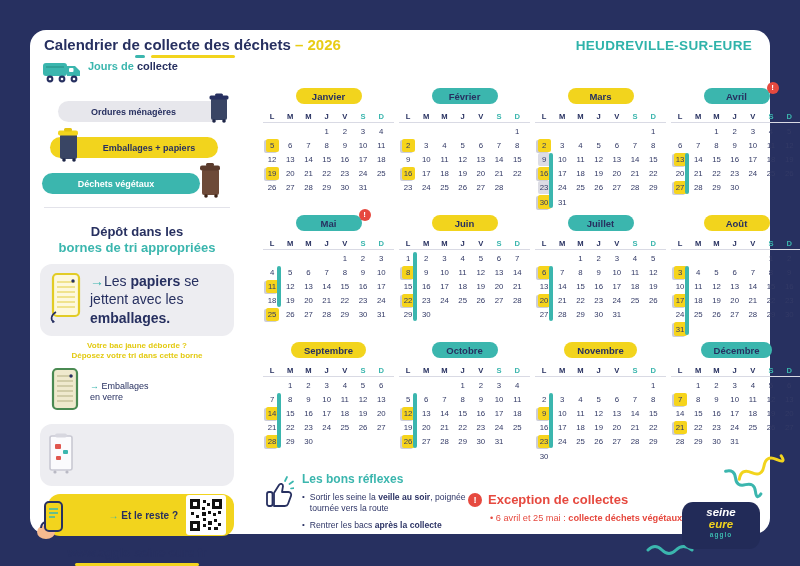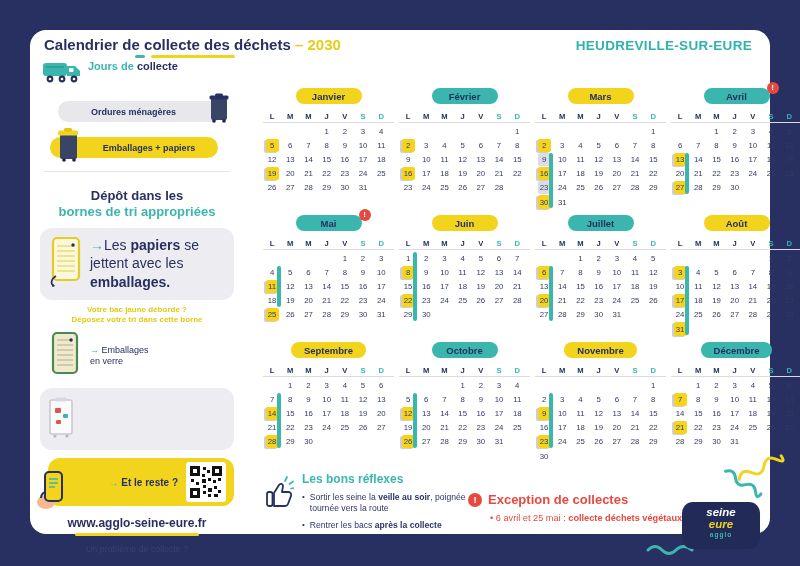--- a/index.html
+++ b/index.html
@@ -37,21 +37,21 @@
   .papers-box{display:flex;gap:6px;align-items:center;min-height:52px}
   .papers-text{font-size:14px;color:var(--navy);line-height:1.3}
   b{font-weight:bold}
   .arrow{color:var(--teal);font-weight:bold}
   .overflow{margin-top:5px;text-align:center;font-size:8px;font-weight:bold;color:#e3ca12;line-height:1.3}
   .glassrow{display:flex;align-items:center;gap:8px;margin:6px 2px 0 10px}
   .glass-text{font-size:9px;color:var(--navy);line-height:1.3}
   .textile-box{display:flex;align-items:center;gap:6px;min-height:40px}
   .textile-text{font-size:8.6px;color:var(--navy);line-height:1.3;flex:1;padding-left:4px}
   .restbox{position:relative;background:var(--yellow);border-radius:12px;margin:8px 2px 0 10px;
-           height:48px;display:flex;align-items:center;justify-content:flex-end;gap:8px;padding:0 8px}
+           height:42px;display:flex;align-items:center;justify-content:flex-end;gap:8px;padding:0 8px}
   .rest-label{font-size:10px;font-weight:bold;color:var(--navy)}
   .rest-label .arrow{color:var(--teal)}
   .phone-ic{position:absolute;left:-12px;bottom:-8px}
   .qrwrap{background:#fff;border-radius:3px;padding:2px;line-height:0}
   .website{margin-top:10px;text-align:center;font-size:12px;font-weight:bold;color:var(--navy)}
   .web-underline{width:124px;height:2.5px;background:var(--yellow);border-radius:2px;margin:3px auto 0 auto}
   .problem{margin-top:7px;text-align:center;font-size:8.8px;color:#3a4170;line-height:1.4}
   
   .months-grid{position:absolute;left:233px;top:58px;display:grid;
                grid-template-columns:repeat(4,131px);column-gap:5px;grid-auto-rows:127px;align-items:start}
@@ -95,21 +95,21 @@
   .logo .l2{font-size:11.5px;font-weight:bold;color:var(--yellow);font-style:italic}
   .logo .l3{font-size:6.5px;color:var(--teal);font-weight:bold;letter-spacing:1px;margin-top:2px}
   .wave{position:absolute}
 </style>
 </head>
 <body>
 
 <div class="card">
 
   <div class="hdr-title">
-    <span>Calendrier de collecte des déchets </span><span class="yr">– 2030</span>
+    <span>Calendrier de collecte des déchets </span><span class="yr">– 2026</span>
   </div>
   <div class="hdr-underline">
       <span class="t"></span>
       <span class="y"></span>
     </div>
   <div class="commune">HEUDREVILLE-SUR-EURE</div>
 
   <aside class="side">
     <div class="legend-head">
       <span>
@@ -152,20 +152,34 @@
         <svg width="24" height="36" viewBox="0 0 24 36">
           <rect x="4" y="8" width="17" height="25" rx="2" fill="#394564"></rect>
           <rect x="2" y="4.5" width="20" height="5" rx="2" fill="#f2d41d"></rect>
           <rect x="8" y="2" width="8" height="3.5" rx="1.5" fill="#e4c411"></rect>
           <circle cx="8" cy="34" r="1.8" fill="#1d2547"></circle>
             <circle cx="18" cy="34" r="1.8" fill="#1d2547"></circle>
         </svg>
       </span>
     </div>
 
+    <div class="pillrow">
+      <div class="pill teal">
+          <span>Déchets végétaux</span>
+        </div>
+      <span class="pill-icon" style="right:14px;top:-3px">
+        <svg width="24" height="37" viewBox="0 0 24 37">
+          <rect x="4" y="8" width="17" height="26" rx="2" fill="#6d4a38"></rect>
+          <rect x="2" y="4.5" width="20" height="5" rx="2" fill="#5a3b2c"></rect>
+          <rect x="8" y="2" width="8" height="3.5" rx="1.5" fill="#5a3b2c"></rect>
+          <circle cx="8" cy="35" r="1.8" fill="#3c2317"></circle>
+            <circle cx="18" cy="35" r="1.8" fill="#3c2317"></circle>
+        </svg>
+      </span>
+    </div>
 
     <hr class="side-div">
 
     <div class="depot-head">
       <div class="l1">Dépôt dans les</div>
       <div class="l2">bornes de tri appropriées</div>
     </div>
 
     <div class="graybox papers-box">
       <span>

